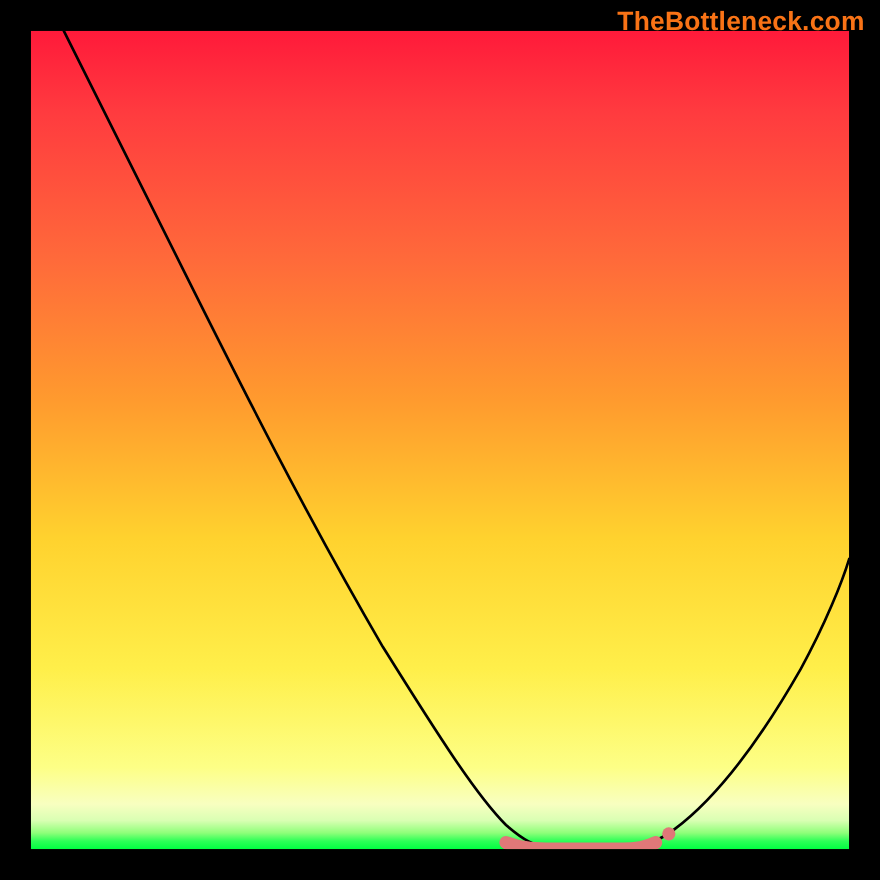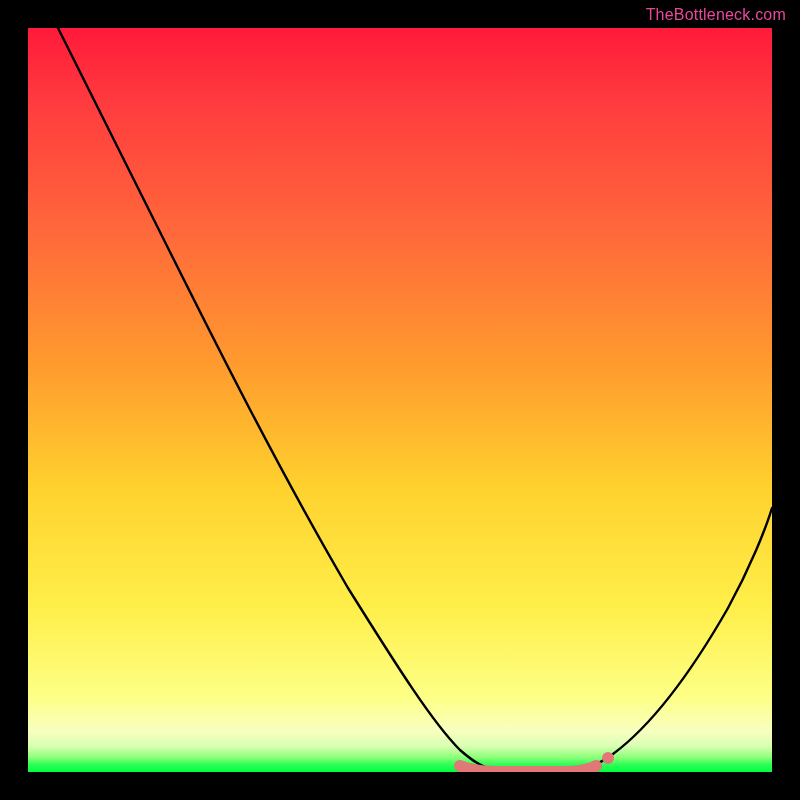--- a/index.html
+++ b/index.html
@@ -47,23 +47,23 @@
       #8fff7a 98%,
       #2eff57 99%,
       #00ff41 100%
     );
   }
   .watermark {
     position: absolute;
     top: 6px;
     right: 14px;
     font-family: Arial, Helvetica, sans-serif;
-    font-size: 16px;
-    color: #ec4899;
-    font-weight: 400;
+    font-size: 24px;
+    color: #f97316;
+    font-weight: 700;
     letter-spacing: 0.2px;
     user-select: none;
   }
   svg.curve {
     position: absolute;
     left: 0;
     top: 0;
     width: 100%;
     height: 100%;
   }

